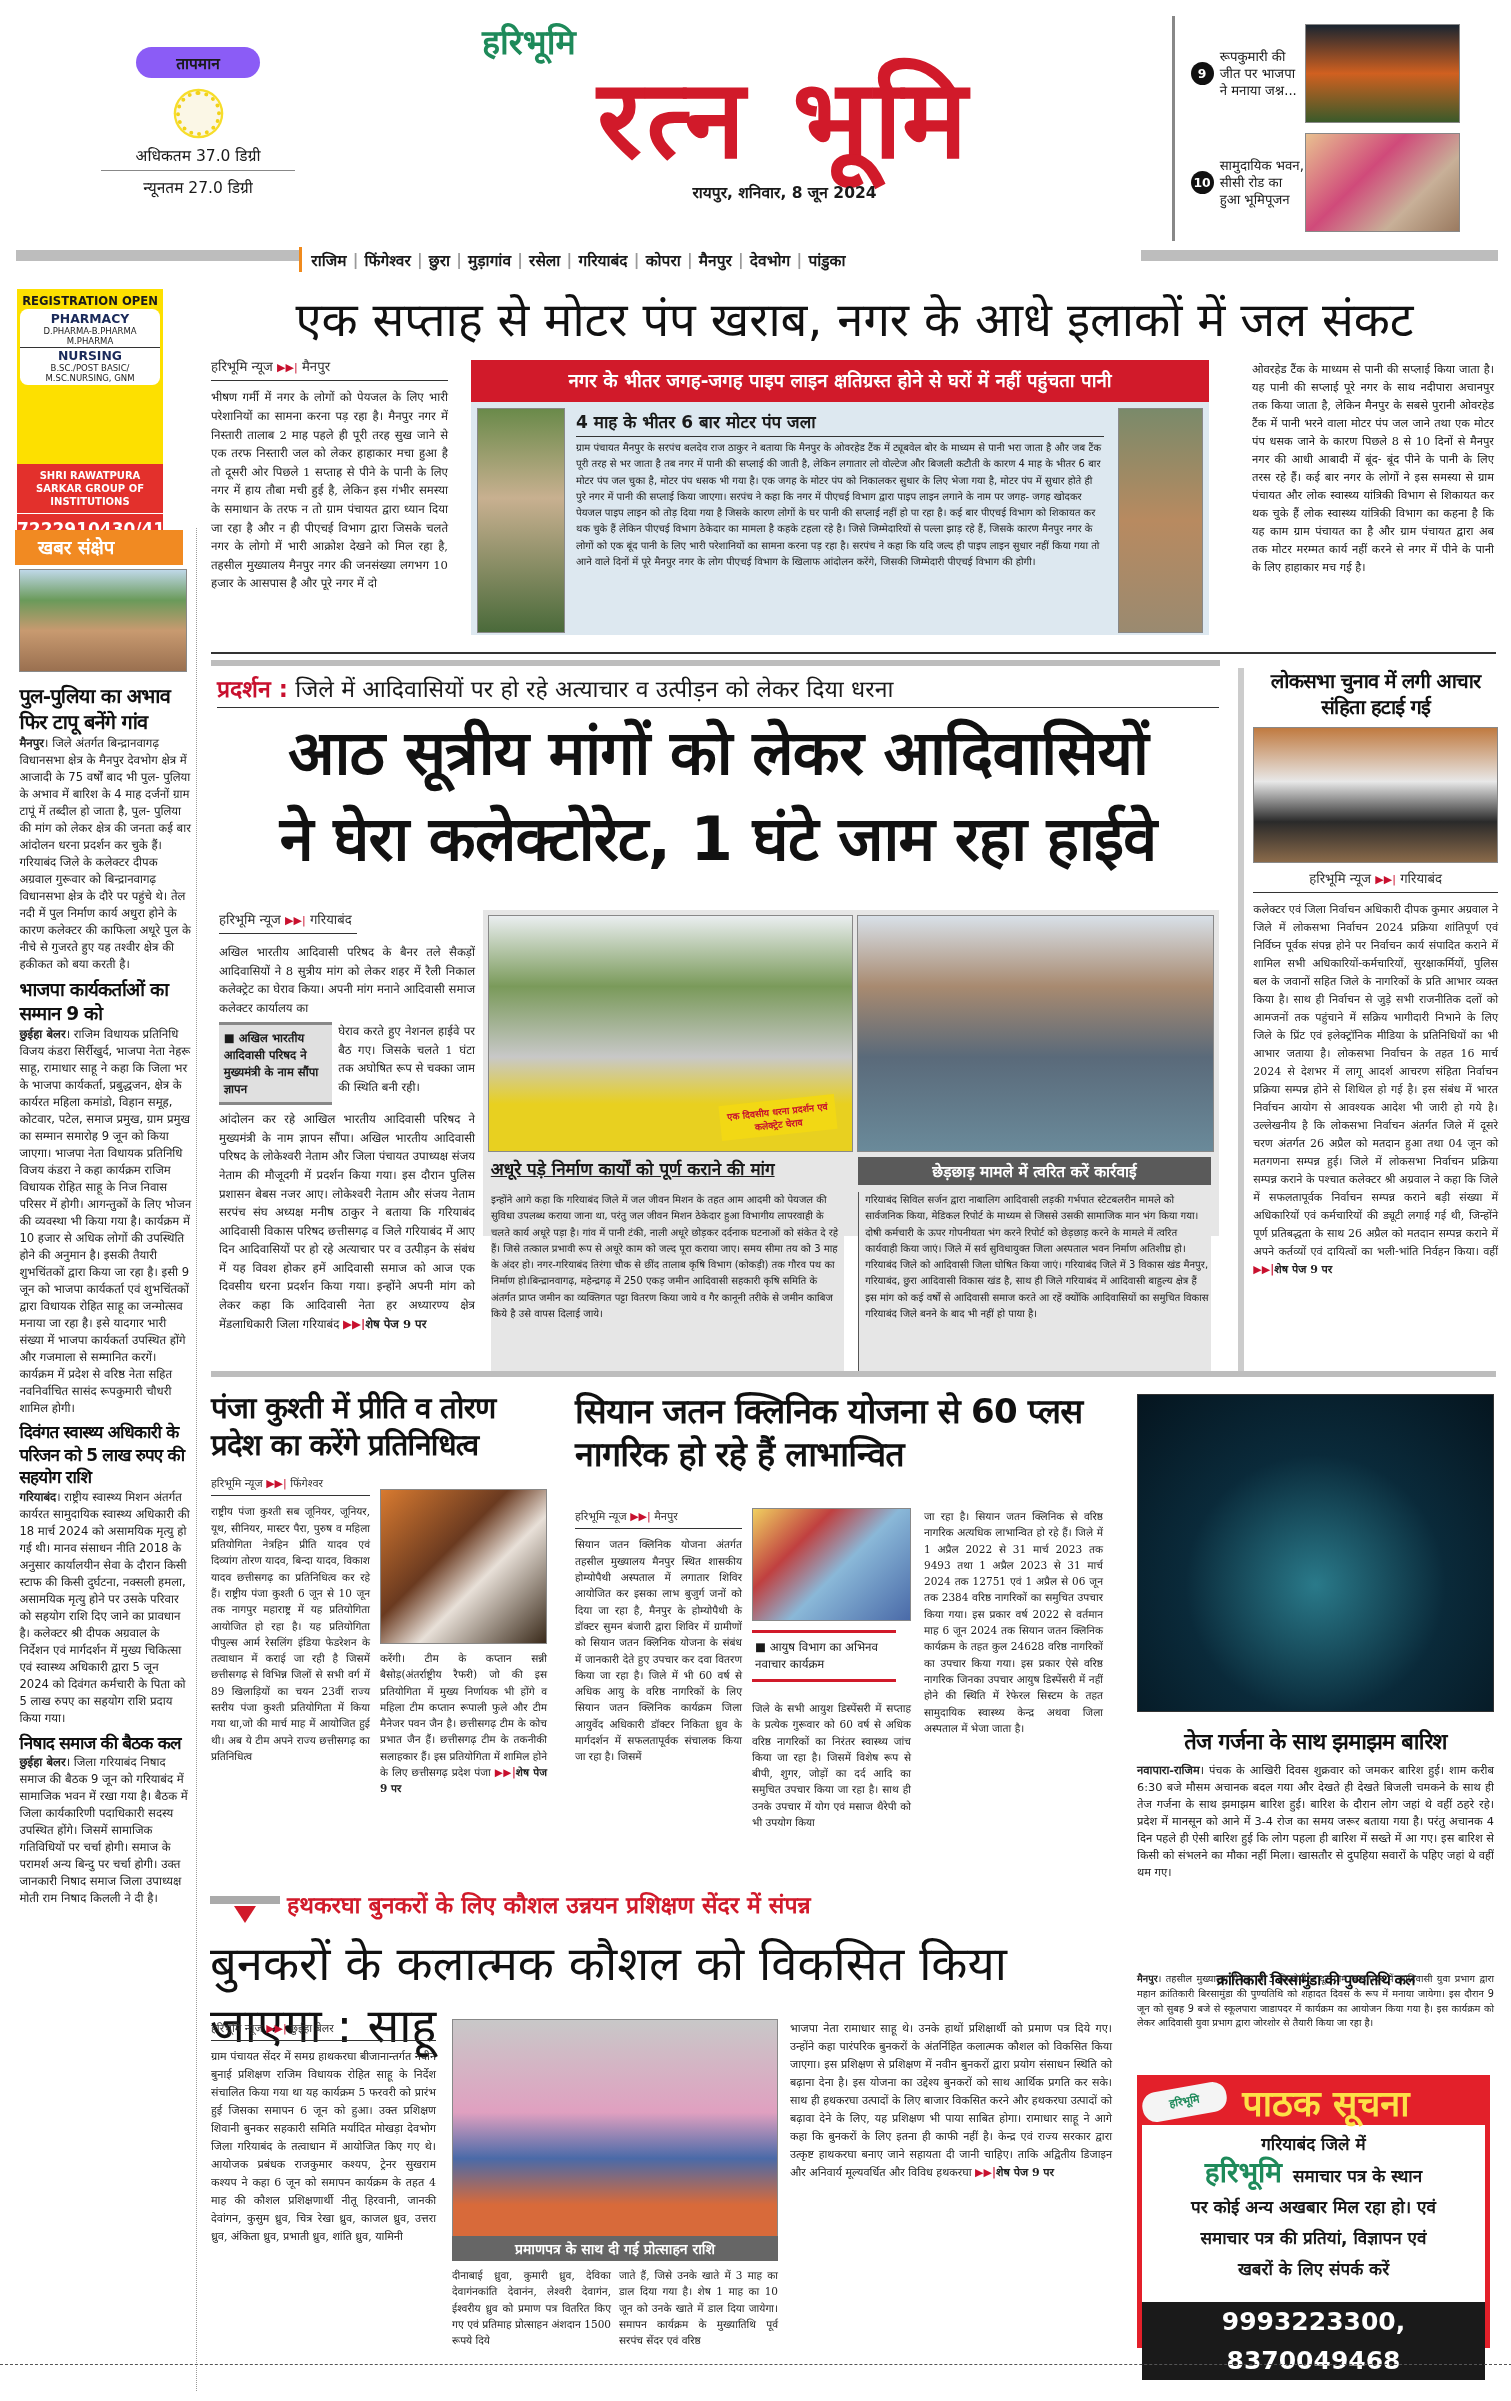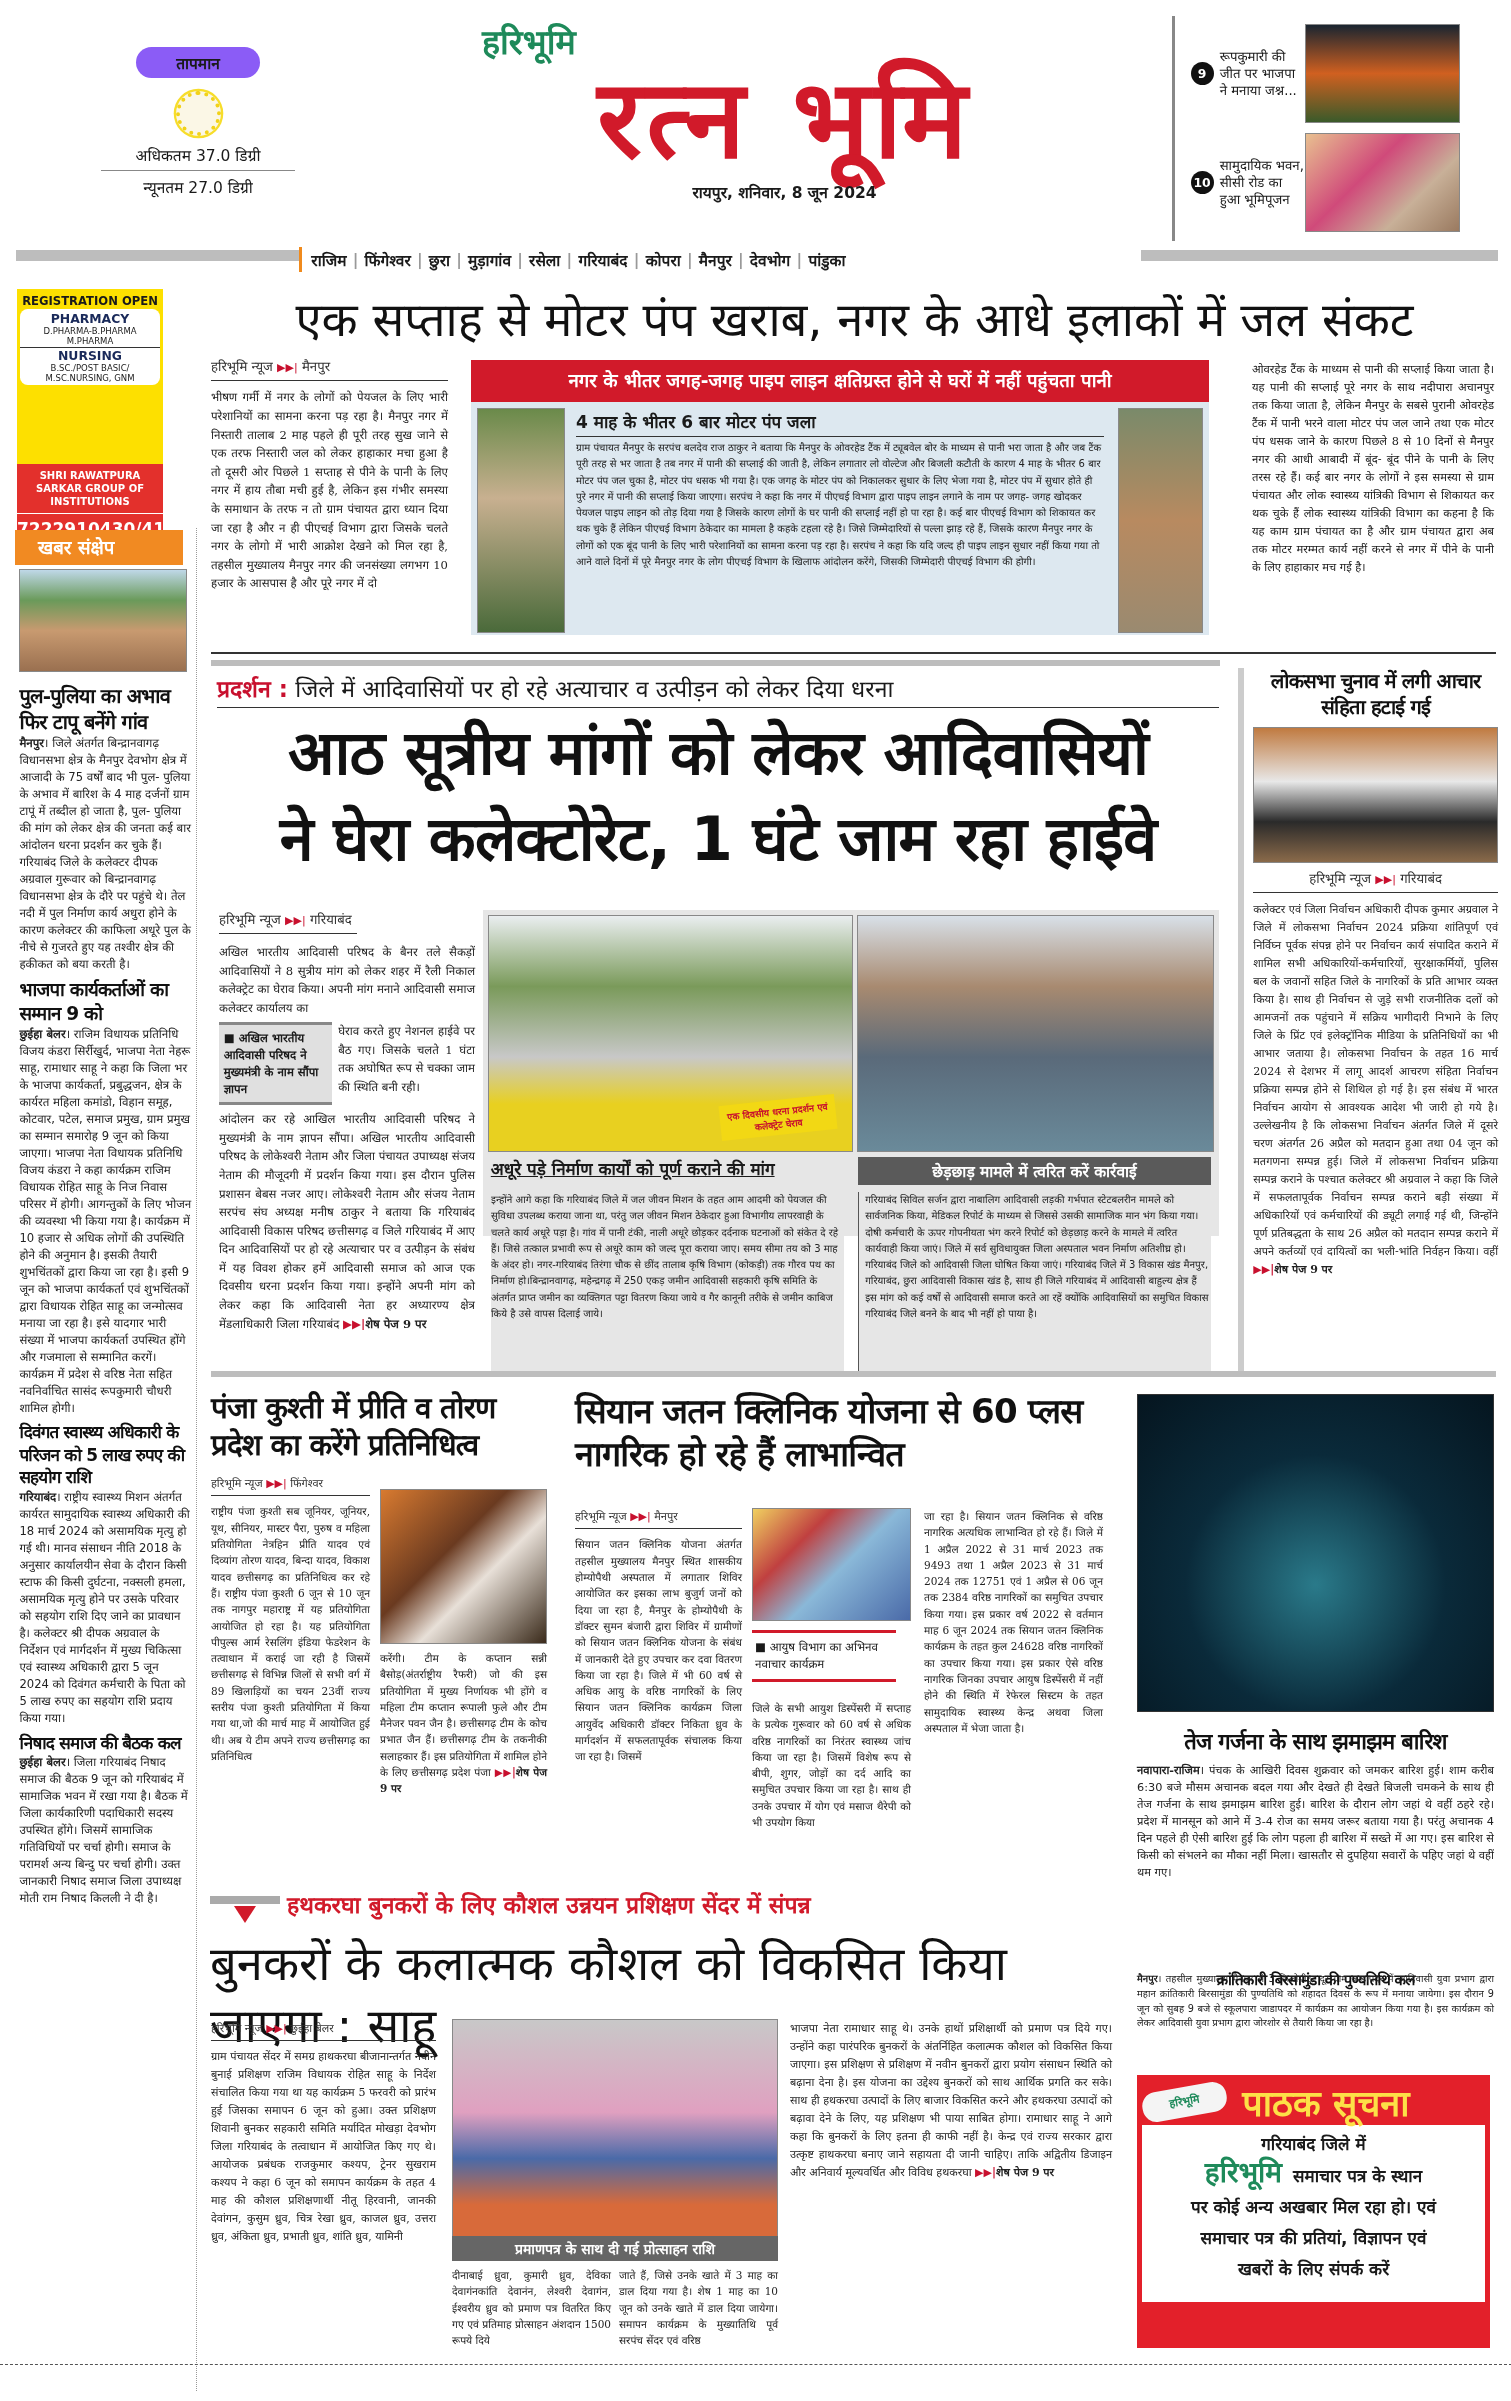--- a/index.html
+++ b/index.html
@@ -196,20 +196,21 @@
     <div style="width:85px;height:29.5px;background:#f4f4f4;border-radius:14px;transform:rotate(-10deg);color:#1e8a5a;font-weight:bold;text-align:center;line-height:29.5px;font-size:11px">हरिभूमि</div>
     <div style="color:#fde047;font-weight:bold;font-size:36px;margin-left:15.5px">पाठक सूचना</div>
   </div>
   <div style="background:#fff;height:177px;text-align:center;padding-top:6.2px;font-weight:bold">
     <div style="font-size:17px;line-height:26.4px">गरियाबंद जिले में</div>
     <div style="font-size:17px;line-height:31px"><span style="color:#1e8a5a;font-size:28px;margin-right:11px">हरिभूमि</span><span>समाचार पत्र के स्थान</span></div>
     <div style="font-size:17px;line-height:31px">पर कोई अन्य अखबार मिल रहा हो। एवं</div>
     <div style="font-size:17px;line-height:31px">समाचार पत्र की प्रतियां, विज्ञापन एवं</div>
     <div style="font-size:17px;line-height:31px">खबरों के लिए संपर्क करें</div>
   </div>
+  <div style="background:#1a1a1a;color:#fff;font-weight:bold;font-size:25px;text-align:center;line-height:39px">9993223300, 8370049468</div>
 </div>
 
 <div class="abs" style="left:210px;top:1896px;width:70px;height:7.8px;background:#aaa"></div>
 <div class="abs" style="left:234px;top:1906px;width:0;height:0;border-left:11.6px solid transparent;border-right:11.6px solid transparent;border-top:17px solid #d11a2a"></div>
 <div class="abs" style="left:287px;top:1888px;width:815px;color:#d11a2a;font-weight:bold;font-size:23px">हथकरघा बुनकरों के लिए कौशल उन्नयन प्रशिक्षण सेंदर में संपन्न</div>
 <div class="abs headline" style="left:210px;top:1933px;width:908px;font-size:47px;line-height:62px;font-weight:normal;letter-spacing:0">बुनकरों के कलात्मक कौशल को विकसित किया जाएगा : साहू</div>
 
 <div class="abs" style="left:211px;top:2020px;width:225px;height:342px">
   <div class="dateline" style="font-size:11px"><span>हरिभूमि न्यूज</span> <span class="arrow">▶▶|</span> <span>छुईहा बेलर</span></div>
   <div class="body-text" style="font-size:11px;line-height:18px">ग्राम पंचायत सेंदर में समग्र हाथकरघा बीजानान्तर्गत नवीन बुनाई प्रशिक्षण राजिम विधायक रोहित साहू के निर्देश संचालित किया गया था यह कार्यक्रम 5 फरवरी को प्रारंभ हुई जिसका समापन 6 जून को हुआ। उक्त प्रशिक्षण शिवानी बुनकर सहकारी समिति मर्यादित मोखड़ा देवभोग जिला गरियाबंद के तत्वाधान में आयोजित किए गए थे। आयोजक प्रबंधक राजकुमार कश्यप, ट्रेनर सुखराम कश्यप ने कहा 6 जून को समापन कार्यक्रम के तहत 4 माह की कौशल प्रशिक्षणार्थी नीतू हिरवानी, जानकी देवांगन, कुसुम ध्रुव, चित्र रेखा ध्रुव, काजल ध्रुव, उत्तरा ध्रुव, अंकिता ध्रुव, प्रभाती ध्रुव, शांति ध्रुव, यामिनी</div>

